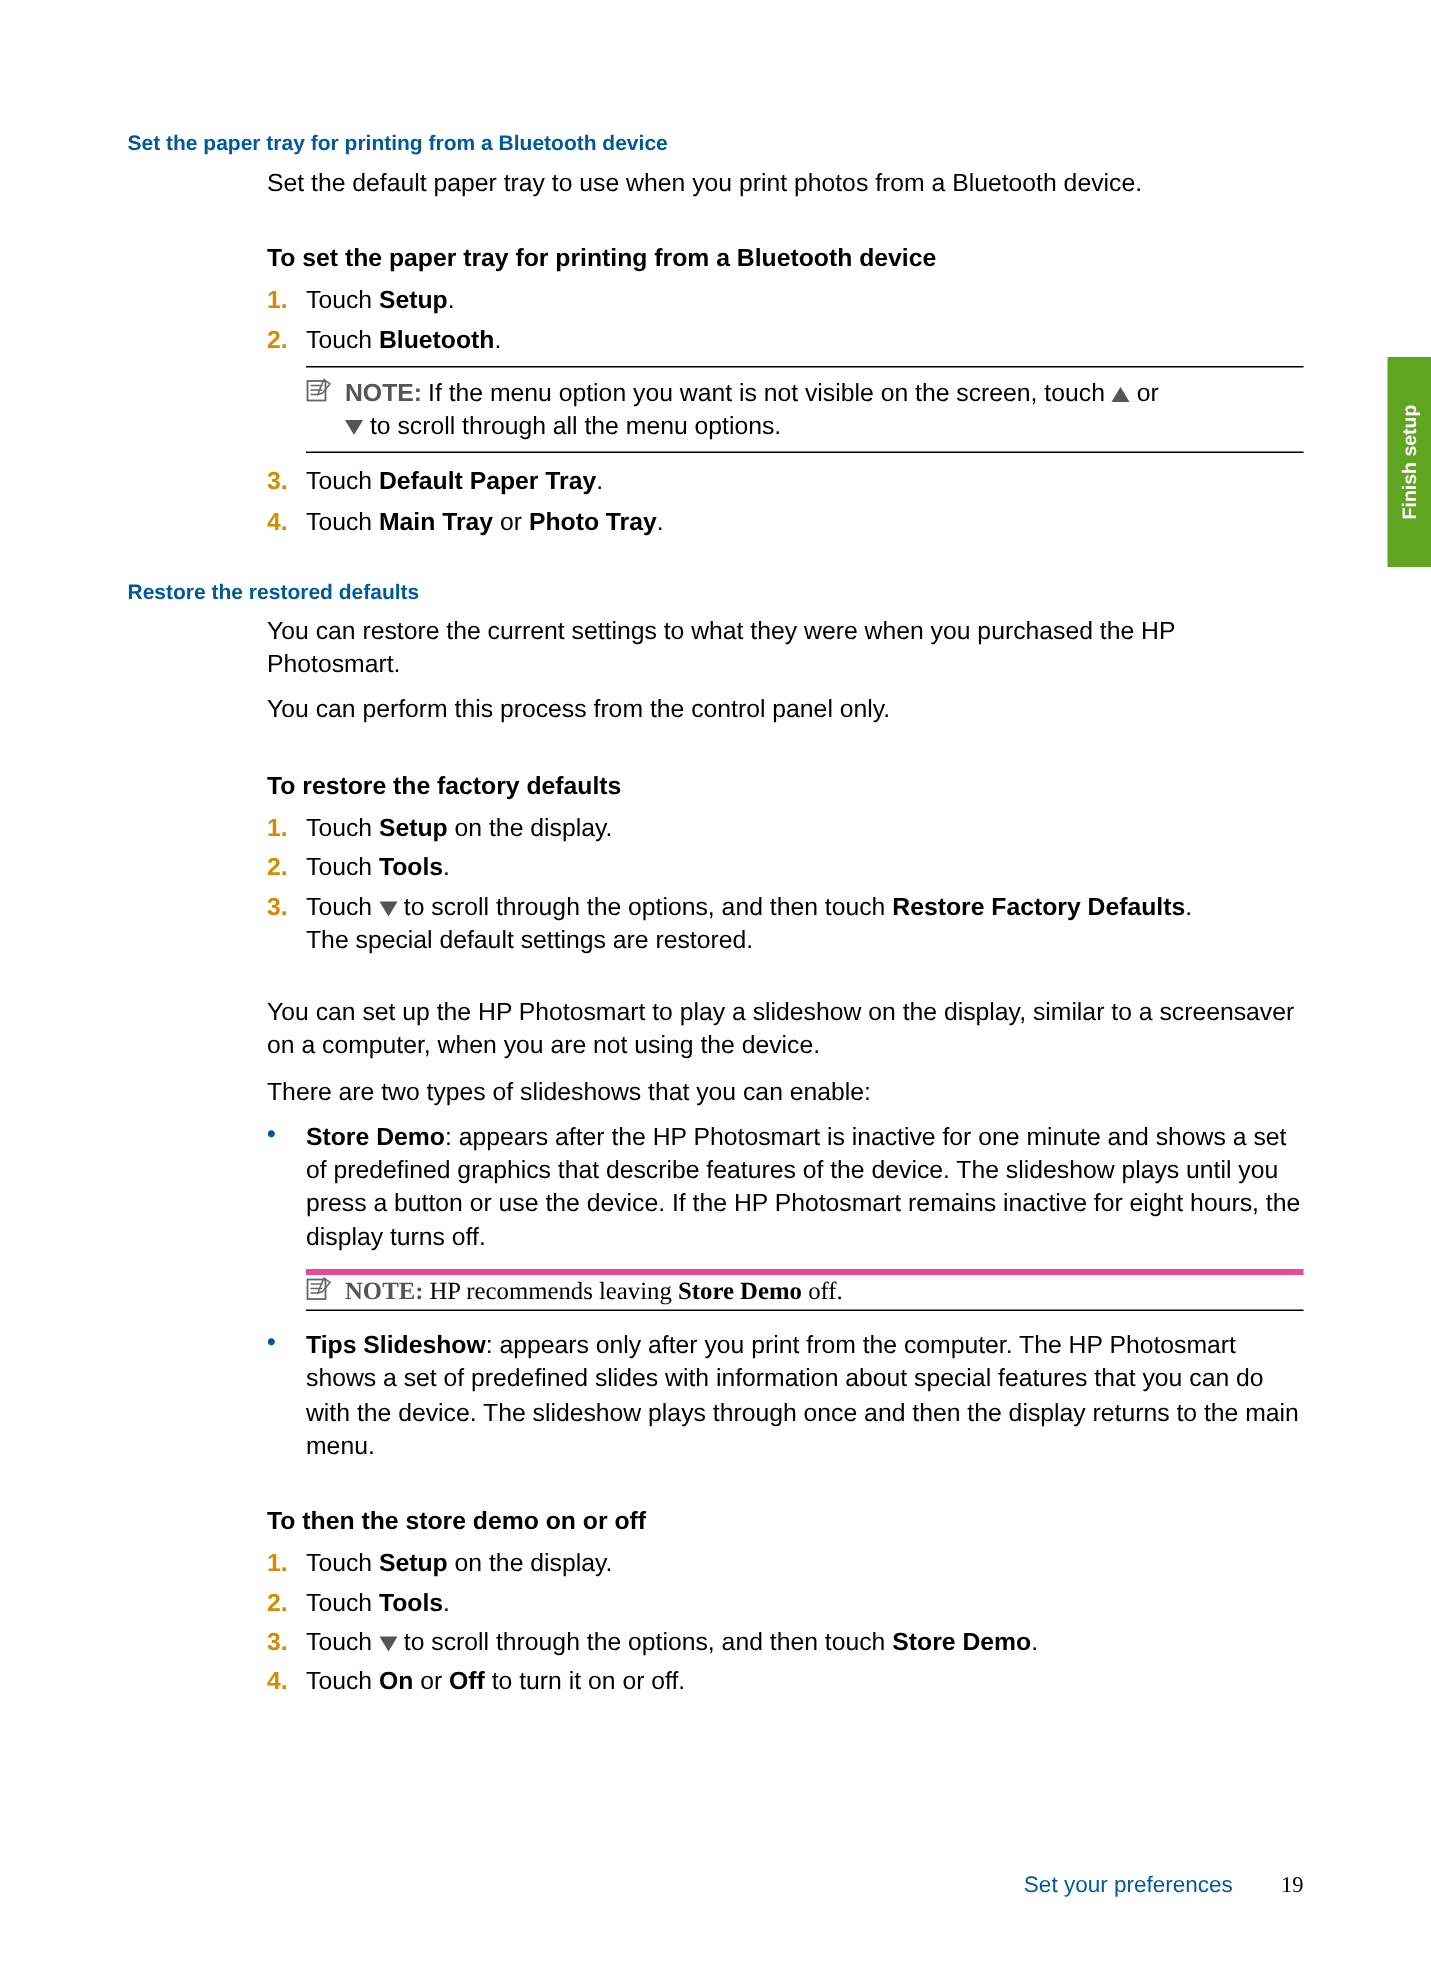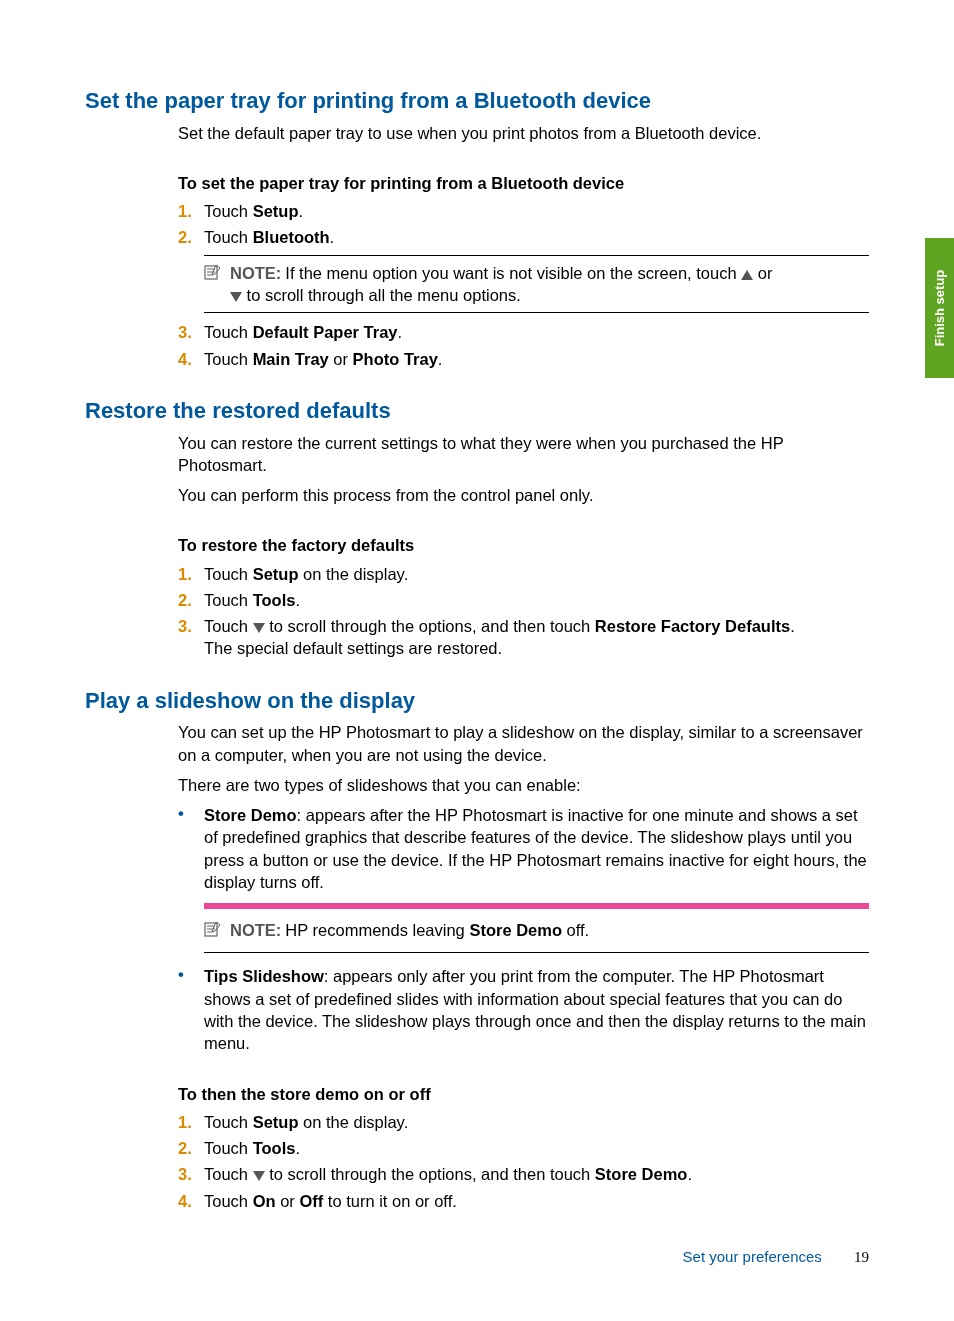--- a/index.html
+++ b/index.html
@@ -31,21 +31,21 @@
     top: 50%;
     transform: translate(-50%, -50%) rotate(-90deg);
     transform-origin: center;
     white-space: nowrap;
     color: #fff;
     font-size: 13px;
     font-weight: bold;
   }
   h2.section {
     color: #00599c;
-    font-size: 22px;
+    font-size: 14px;
     font-weight: bold;
     margin-bottom: 6px;
   }
   .body-indent {
     margin-left: 93px;
     margin-right: 0;
   }
   p { margin-bottom: 8px; }
   .subhead {
     font-weight: bold;
@@ -111,24 +111,25 @@
     margin-bottom: 6px;
   }
   .bullet-dot {
     color: #00599c;
     min-width: 26px;
     font-weight: bold;
     line-height: 1.2;
   }
   .bullet-body { flex: 1; }
   .inline-note {
-    border-top: 6px solid #ec4899;
+    border-top: 4px solid #ec4899;
     border-bottom: 1px solid #000;
     margin: 10px 0 12px 0;
-    padding: 10px 0;
+    padding: 0 0;
+    font-family: Liberation Serif, serif;
   }
   .footer {
     position: absolute;
     bottom: 54px;
     right: 85px;
     font-size: 15px;
   }
   .footer .label { color: #00599c; margin-right: 28px; }
   .footer .pg { color: #000; font-family: Liberation Serif, serif; }
   b { font-weight: bold; }
@@ -202,21 +203,20 @@
         </li>
         <li>
           <span class="stepnum">3.</span>
           <span class="steptext"><span>Touch </span><span class="tri-down"></span><span> to scroll through the options, and then touch </span><b>Restore Factory Defaults</b><span>.</span><br><span>The special default settings are restored.</span></span>
         </li>
       </ol>
     </div>
   </div>
 
   <div class="section-block">
-    <h2 class="section">Play a slideshow on the display</h2>
     <div class="body-indent">
       <p>You can set up the HP Photosmart to play a slideshow on the display, similar to a screensaver on a computer, when you are not using the device.</p>
       <p>There are two types of slideshows that you can enable:</p>
       <ul class="bullets">
         <li style="display:block;">
           <div style="display:flex;">
             <span class="bullet-dot">•</span>
             <span class="bullet-body"><b>Store Demo</b><span>: appears after the HP Photosmart is inactive for one minute and shows a set of predefined graphics that describe features of the device. The slideshow plays until you press a button or use the device. If the HP Photosmart remains inactive for eight hours, the display turns off.</span></span>
           </div>
           <div class="inline-note" style="margin-left:26px;">

